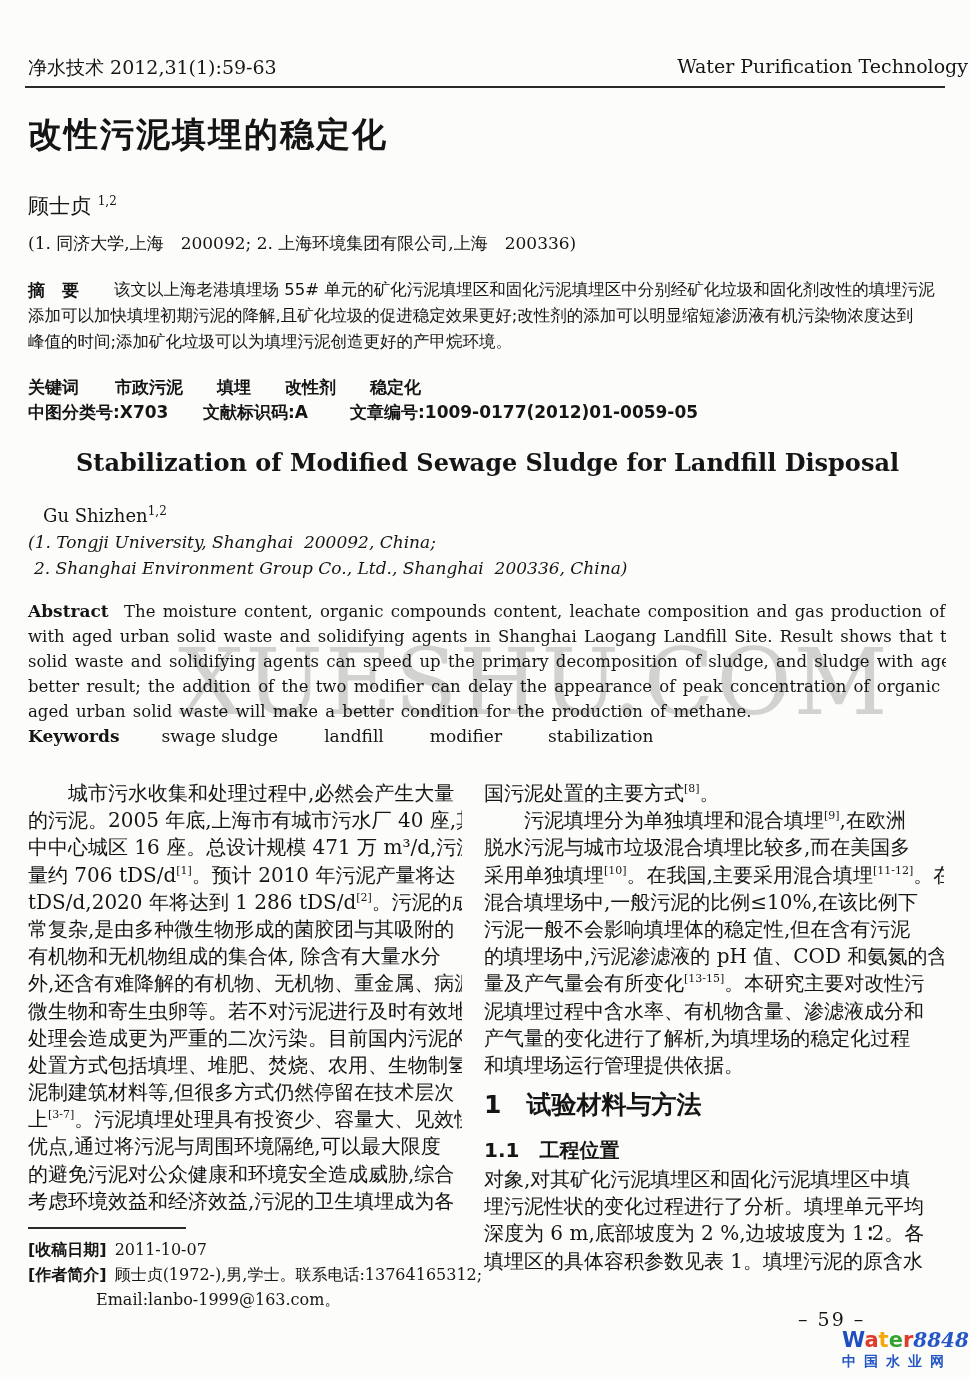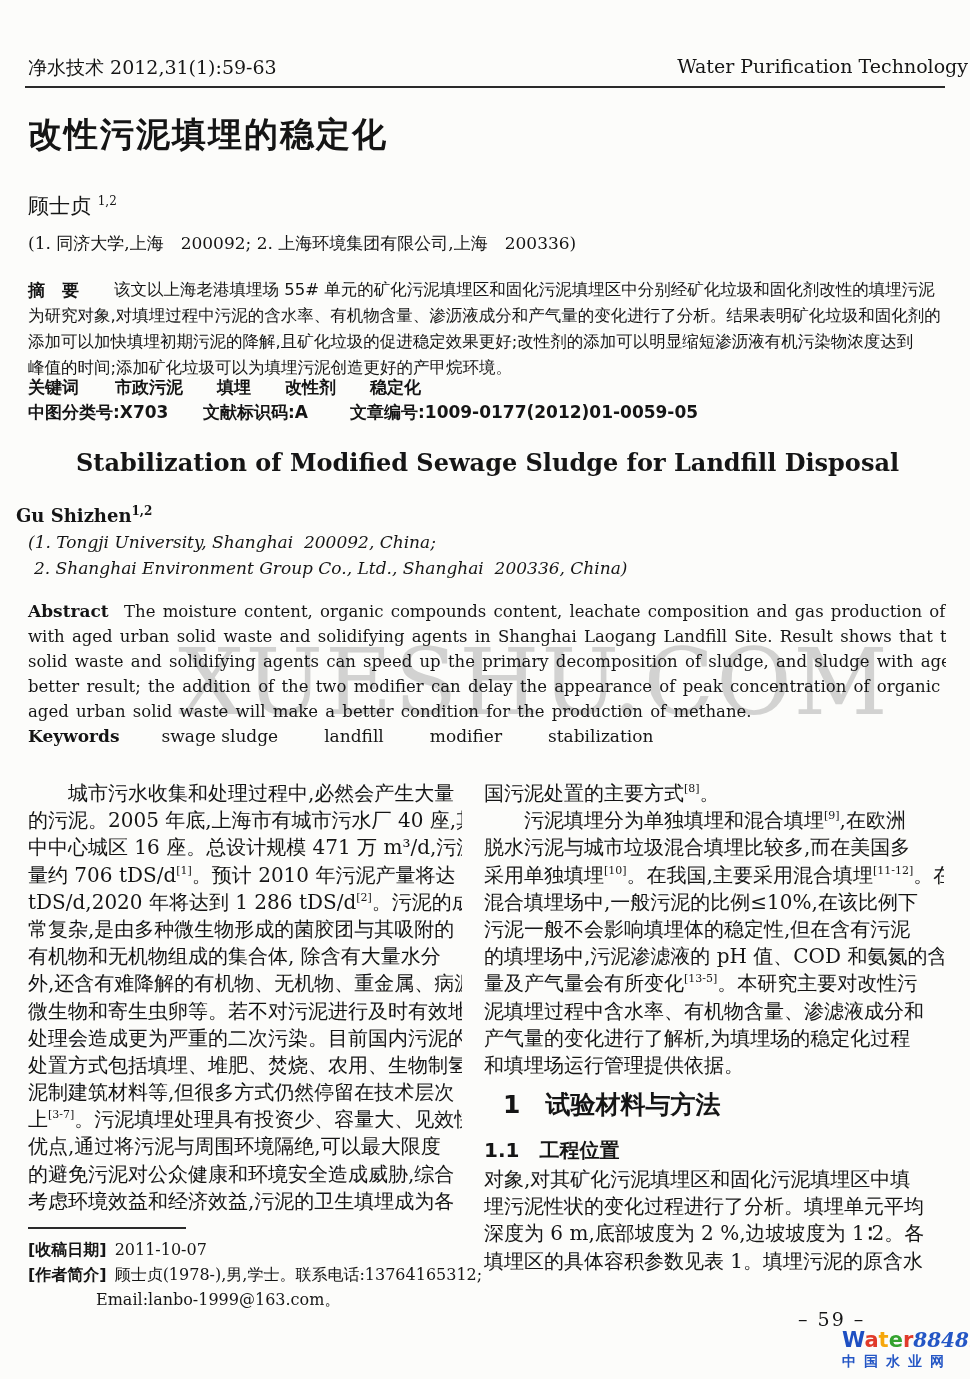--- a/index.html
+++ b/index.html
@@ -27,40 +27,40 @@
     font-family:"DejaVu Sans","Liberation Sans",sans-serif;}
   .kw-cn{left:28px; top:376px; font-size:17px; font-weight:bold;
     font-family:"DejaVu Sans","Liberation Sans",sans-serif;}
   .kw-cn .kw-label{margin-right:36px;}
   .kw-cn .kw-item{margin-right:34px;}
   .clc{top:401px; font-size:17px; font-weight:bold;
     font-family:"DejaVu Sans","Liberation Sans",sans-serif;}
   .clc1{left:28px;} .clc2{left:203px;} .clc3{left:350px;}
   
   .title-en{left:28px; top:448px; font-size:24px; font-weight:bold;margin-left:48px;}
-  .author-en{left:16px; top:504px; font-size:18px; font-weight:bold;}
+  .author-en{left:43px; top:504px; font-size:18px; font-weight:normal;}
   .affil-en1{left:28px; top:532px; font-size:17px; font-style:italic;}
   .affil-en2{left:34px; top:558px; font-size:17px; font-style:italic;}
   .abs-en{left:28px; top:599px; width:918px; font-size:16.5px; word-spacing:2px;}
   .abs-en .ln{height:25px; line-height:25px; white-space:nowrap; overflow:hidden;}
   .abs-en-label{left:28px; top:599px; height:25px; line-height:25px; font-size:17px; font-weight:bold;}
   .kw-en{left:28px; top:726px; font-size:17px;}
   .kw-en .kw-label{font-weight:bold; margin-right:42px;}
   .kw-en .kw-item{margin-right:46px;}
   
   .watermark{left:178px; top:633px; z-index:1; font-size:92px; line-height:100px;
     color:#8f8f8f; opacity:.38; letter-spacing:2px; font-family:"DejaVu Serif",serif;}
   
   .col{font-size:20px;}
   .col .ln{height:27.2px; line-height:27.2px; white-space:nowrap; overflow:hidden;}
   .col sup,.abs-cn sup{font-size:11px; vertical-align:super; line-height:0;}
   .col-left{left:28px; top:780px; width:434px;}
   .col-right-a{left:484px; top:780px; width:460px;}
   .sec-h1{left:484px; top:1088px; font-size:25px; font-weight:bold;
-    font-family:"DejaVu Sans","Liberation Sans",sans-serif;margin-left:19px;}
+    font-family:"DejaVu Sans","Liberation Sans",sans-serif;}
   .sec-h2{left:484px; top:1137px; font-size:20px; font-weight:bold;
     font-family:"DejaVu Sans","Liberation Sans",sans-serif;}
   .col-right-b{left:484px; top:1166px; width:460px;}
   
   .fnrule{left:28px; top:1227px; width:158px; height:2px; background:#2a2a2a;}
   .fn{font-size:16px; height:25px; line-height:25px; white-space:nowrap;}
   .fn .fn-label{font-weight:bold; font-family:"DejaVu Sans","Liberation Sans",sans-serif; margin-right:8px;}
   .fn1{left:28px; top:1237px;}
   .fn2{left:28px; top:1262px;}
   .fn3{left:96px; top:1287px;}
@@ -81,21 +81,20 @@
   <div class="layer jr-cn">净水技术 2012,31(1):59-63</div>
   <div class="layer jr-en">Water Purification Technology</div>
   <div class="layer hrule"></div>
 
   <div class="layer title-cn">改性污泥填埋的稳定化</div>
   <div class="layer author-cn"><span>顾士贞</span> <sup>1,2</sup></div>
   <div class="layer affil-cn">(1. 同济大学,上海　200092; 2. 上海环境集团有限公司,上海　200336)</div>
 
   <div class="layer abs-cn">
       <div class="ln" style="padding-left:86px">该文以上海老港填埋场 55# 单元的矿化污泥填埋区和固化污泥填埋区中分别经矿化垃圾和固化剂改性的填埋污泥</div>
-      <div class="ln">为研究对象,对填埋过程中污泥的含水率、有机物含量、渗沥液成分和产气量的变化进行了分析。结果表明矿化垃圾和固化剂的</div>
       <div class="ln">添加可以加快填埋初期污泥的降解,且矿化垃圾的促进稳定效果更好;改性剂的添加可以明显缩短渗沥液有机污染物浓度达到</div>
       <div class="ln">峰值的时间;添加矿化垃圾可以为填埋污泥创造更好的产甲烷环境。</div>
     </div>
   <div class="layer abs-cn-label">摘　要</div>
 
   <div class="layer kw-cn">
     <span class="kw-label">关键词</span><span><span class="kw-item">市政污泥</span><span class="kw-item">填埋</span><span class="kw-item">改性剂</span><span class="kw-item">稳定化</span></span>
   </div>
 
   <div class="layer clc clc1">中图分类号:X703</div>
@@ -141,40 +140,40 @@
       <div class="ln">考虑环境效益和经济效益,污泥的卫生填埋成为各</div>
     </div>
   <div class="layer col col-right-a">
       <div class="ln">国污泥处置的主要方式<sup>[8]</sup>。</div>
       <div class="ln">　　污泥填埋分为单独填埋和混合填埋<sup>[9]</sup>,在欧洲</div>
       <div class="ln">脱水污泥与城市垃圾混合填埋比较多,而在美国多</div>
       <div class="ln">采用单独填埋<sup>[10]</sup>。在我国,主要采用混合填埋<sup>[11-12]</sup>。在</div>
       <div class="ln">混合填埋场中,一般污泥的比例≤10%,在该比例下</div>
       <div class="ln">污泥一般不会影响填埋体的稳定性,但在含有污泥</div>
       <div class="ln">的填埋场中,污泥渗滤液的 pH 值、COD 和氨氮的含</div>
-      <div class="ln">量及产气量会有所变化<sup>[13-5]</sup>。本研究主要对改性污</div>
+      <div class="ln">量及产气量会有所变化<sup>[13-15]</sup>。本研究主要对改性污</div>
       <div class="ln">泥填埋过程中含水率、有机物含量、渗滤液成分和</div>
       <div class="ln">产气量的变化进行了解析,为填埋场的稳定化过程</div>
       <div class="ln">和填埋场运行管理提供依据。</div>
     </div>
   <div class="layer sec-h1">1　试验材料与方法</div>
   <div class="layer sec-h2">1.1　工程位置</div>
   <div class="layer col col-right-b">
       <div class="ln">对象,对其矿化污泥填埋区和固化污泥填埋区中填</div>
       <div class="ln">埋污泥性状的变化过程进行了分析。填埋单元平均</div>
       <div class="ln">深度为 6 m,底部坡度为 2 %,边坡坡度为 1∶2。各</div>
       <div class="ln">填埋区的具体容积参数见表 1。填埋污泥的原含水</div>
     </div>
 
   <div class="layer fnrule"></div>
   <div class="layer fn fn1">
     <span class="fn-label">[收稿日期]</span><span>2011-10-07</span>
   </div>
   <div class="layer fn fn2">
-    <span class="fn-label">[作者简介]</span><span>顾士贞(1978-),男,学士。联系电话:13764165312;</span>
+    <span class="fn-label">[作者简介]</span><span>顾士贞(1972-),男,学士。联系电话:13764165312;</span>
   </div>
   <div class="layer fn fn3">Email:lanbo-1999@163.com。</div>
 
   <div class="layer pageno">– 59 –</div>
 
   <div class="layer logo">
     <div class="logo-row1"><span><span style="color:#1e4fc2">W</span><span style="color:#e03a2a">a</span><span style="color:#f6a70b">t</span><span style="color:#34a32f">e</span><span style="color:#e03a2a">r</span></span><span class="logo-num" id="logo-num" style="color: rgb(36, 86, 197); margin-top: 45px;">8848</span><span class="logo-tld" id="logo-tld" style="color: rgb(232, 101, 13);">.com</span></div>
     <div class="logo-tagline" id="logo-tagline" style="color: rgb(36, 86, 197);">中国水业网</div>
   </div>
 

